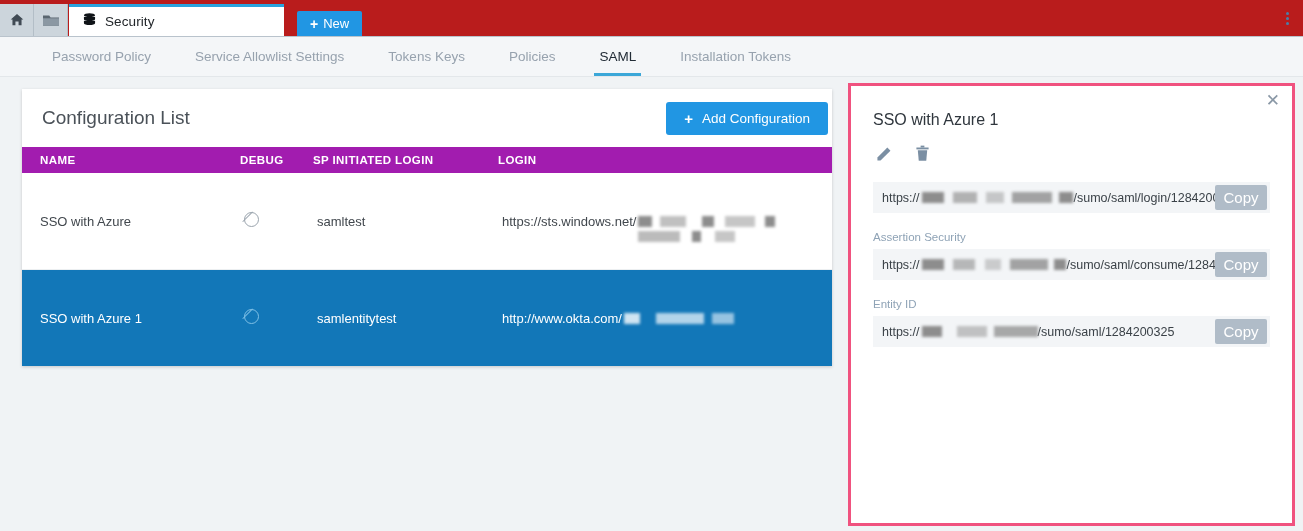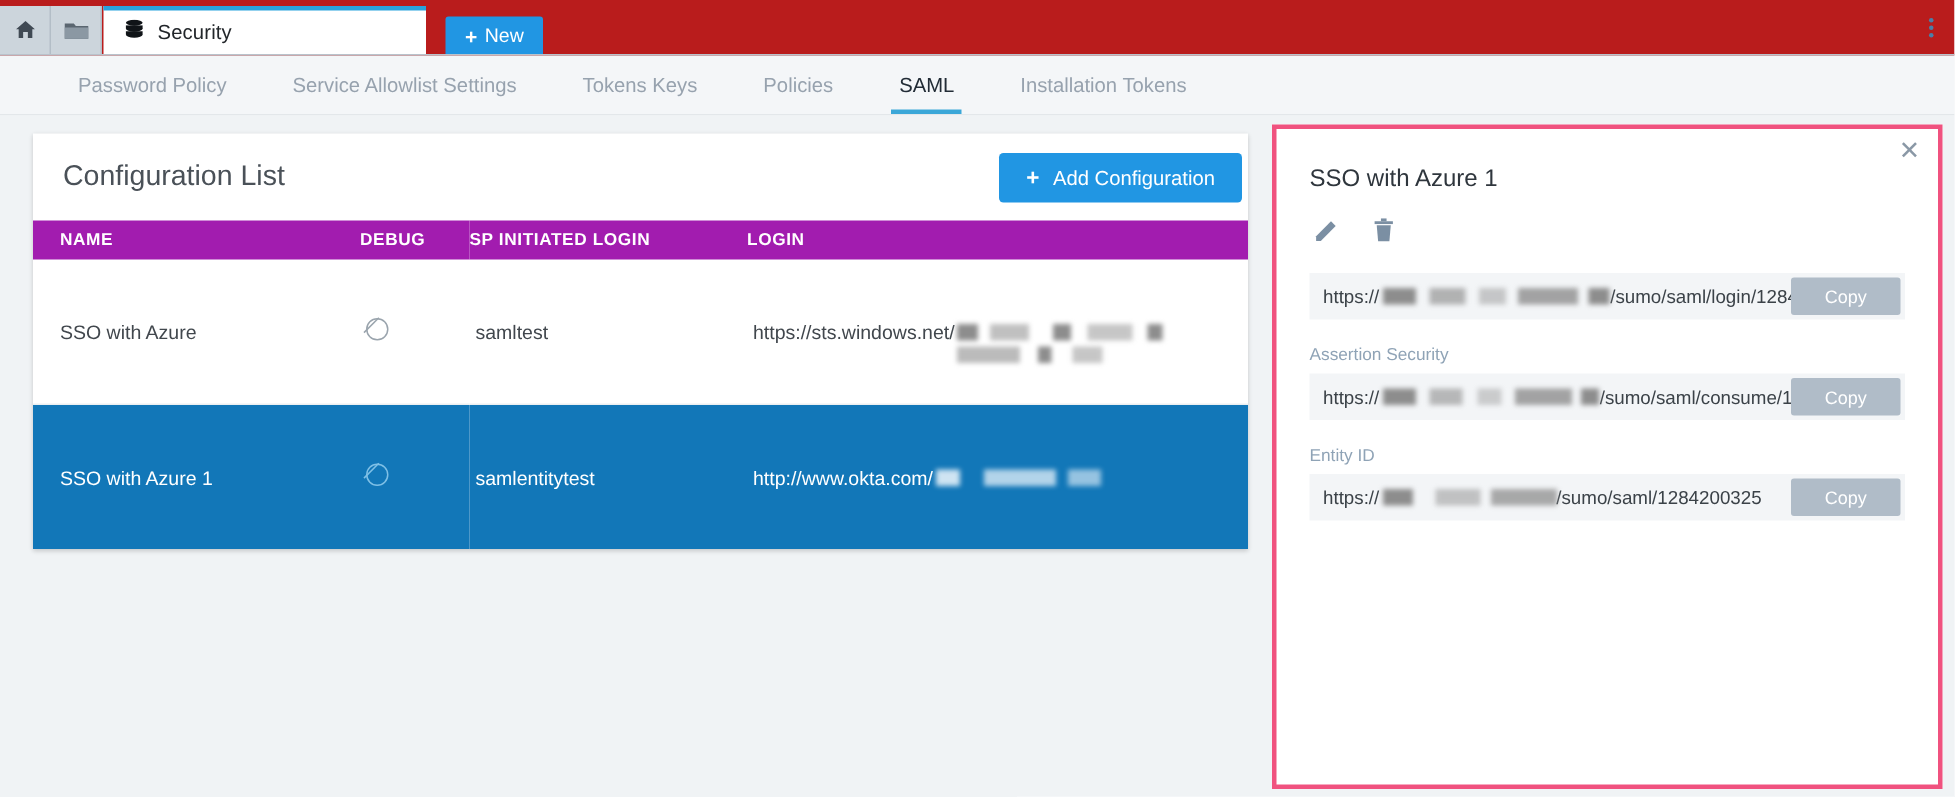--- a/index.html
+++ b/index.html
@@ -280,25 +280,25 @@
     flex: 1;
     display: flex;
     align-items: center;
     padding-left: 9px;
     font-size: 12.5px;
     color: #3b4248;
     overflow: hidden;
     white-space: nowrap;
   }
   .copy-btn {
-    width: 73px;
+    width: 52px;
     margin: 3px 3px 3px 0;
     background: #b0bcc8;
     color: #ffffff;
-    font-size: 12px;
+    font-size: 15px;
     display: flex;
     align-items: center;
     justify-content: center;
     border-radius: 2px;
   }
 </style>
 </head>
 <body>
 
 <div class="topbar">

